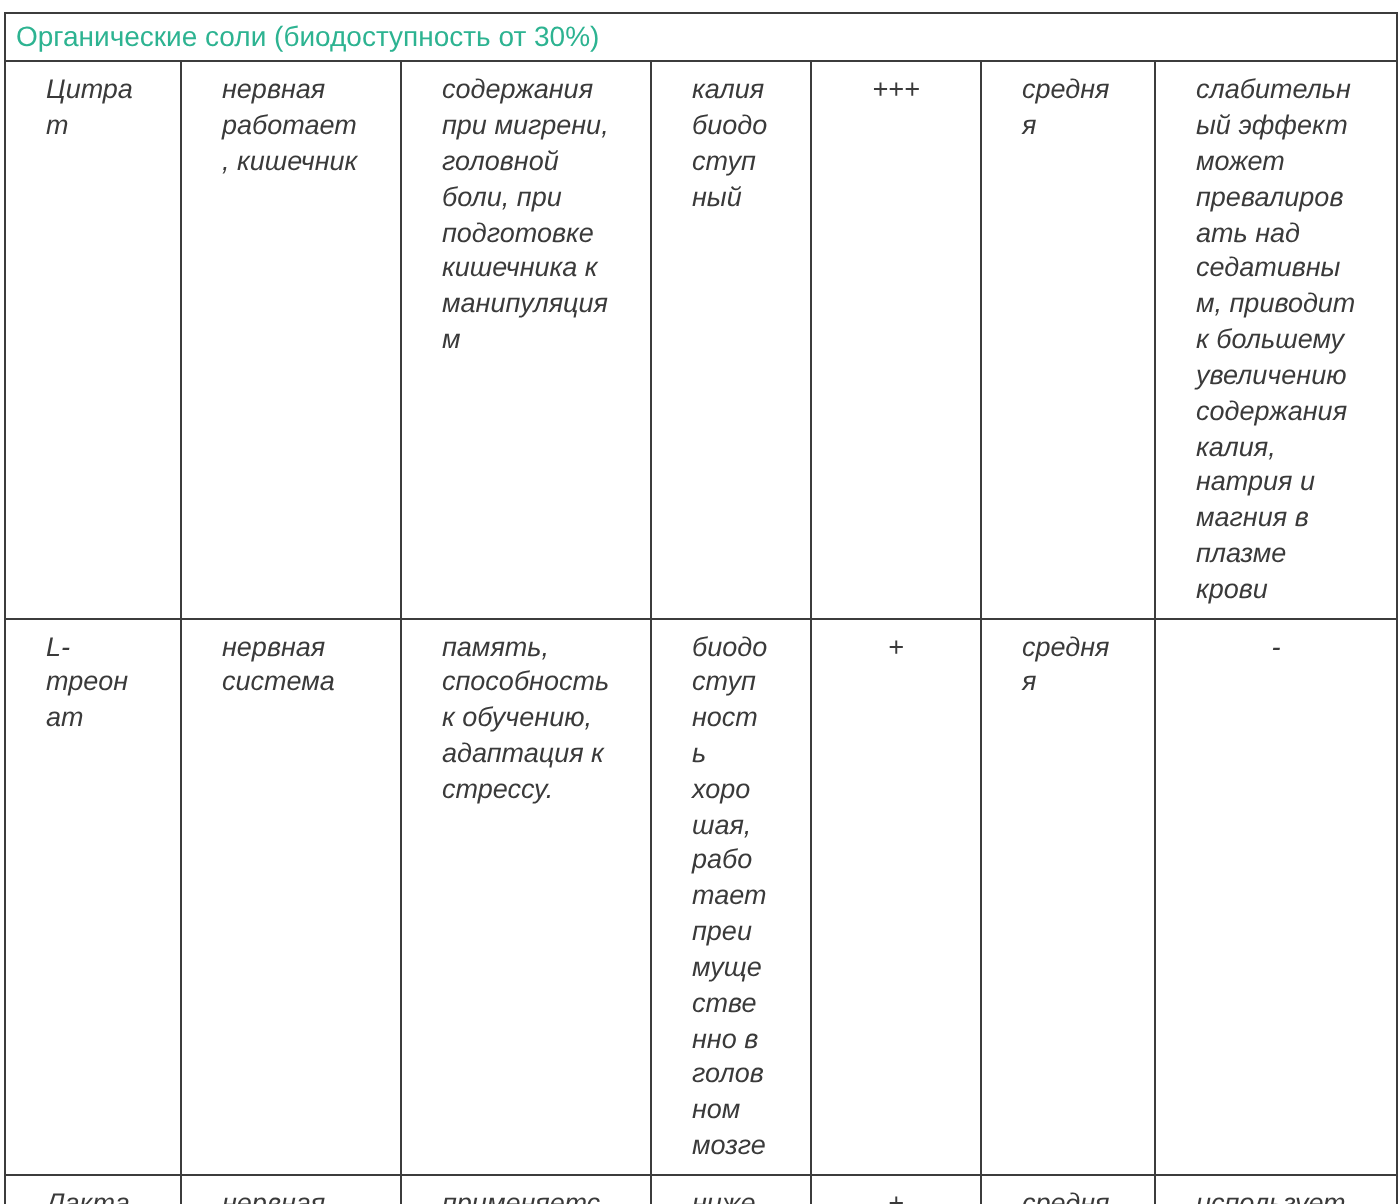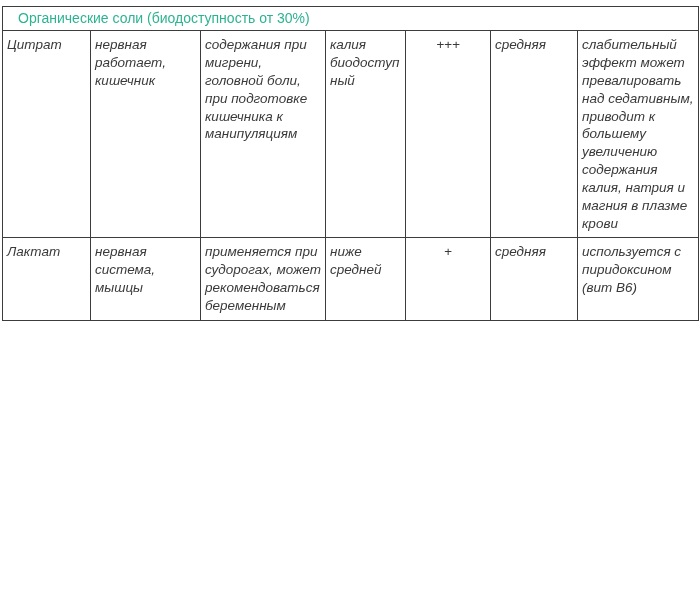--- a/index.html
+++ b/index.html
@@ -16,33 +16,33 @@
   }
   table.salts{
     border-collapse:collapse;
     table-layout:fixed;
     width:696px;
     margin:6px 2px 0 2px;
   }
   table.salts td{
     border:1px solid var(--border);
     vertical-align:top;
-    padding:5px 4px;
+    padding:5px 20px;
     font-size:13.5px;
     line-height:1.32;
     color:var(--text);
     font-style:italic;
     overflow-wrap:break-word;
     word-wrap:break-word;
   }
   tr.band td{
     color:var(--green);
     font-style:normal;
     font-size:14px;
-    padding:4px 15px;
+    padding:4px 5px;
     height:14px;
     line-height:1.1;
   }
   td.salt{
     color:var(--purple);
     font-style:normal;
     font-size:13.5px;
   }
   td.c{text-align:center;}
   tr.r1{height:187px;}
@@ -71,20 +71,29 @@
     <tr class="r1">
       <td class="salt">Цитрат</td>
       <td>нервная работает, кишечник</td>
       <td>содержания при мигрени, головной боли, при подготовке кишечника к манипуляциям</td>
       <td>калия биодоступный</td>
       <td class="c">+++</td>
       <td>средняя</td>
       <td>слабительный эффект может превалировать над седативным, приводит к большему увеличению содержания калия, натрия и магния в плазме крови</td>
     </tr>
 
+    <tr class="r2">
+      <td class="salt">L-треонат</td>
+      <td>нервная система</td>
+      <td>память, способность к обучению, адаптация к стрессу.</td>
+      <td>биодоступность хорошая, работает преимущественно в головном мозге</td>
+      <td class="c">+</td>
+      <td>средняя</td>
+      <td class="c">-</td>
+    </tr>
 
 
     <tr class="r4">
       <td class="salt">Лактат</td>
       <td>нервная система, мышцы</td>
       <td>применяется при судорогах, может рекомендоваться беременным</td>
       <td>ниже средней</td>
       <td class="c">+</td>
       <td>средняя</td>
       <td>используется с пиридоксином (вит В6)</td>

